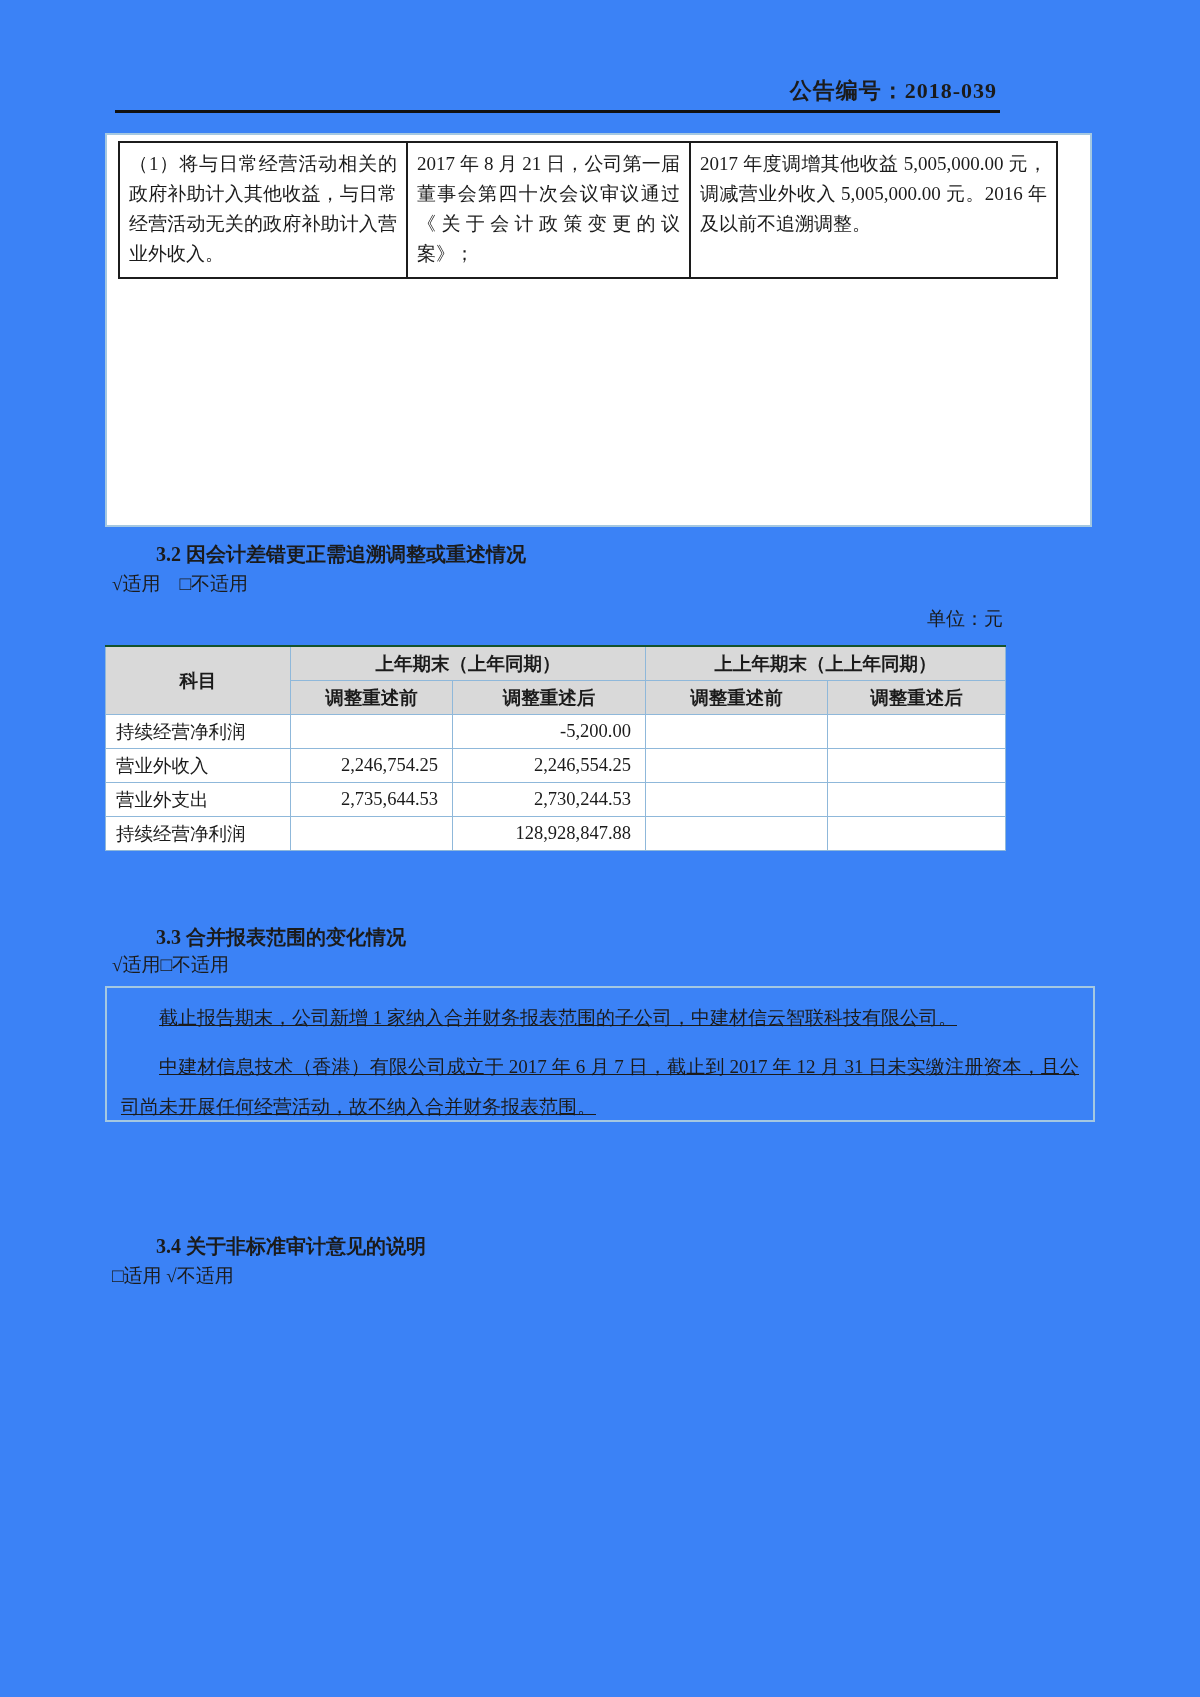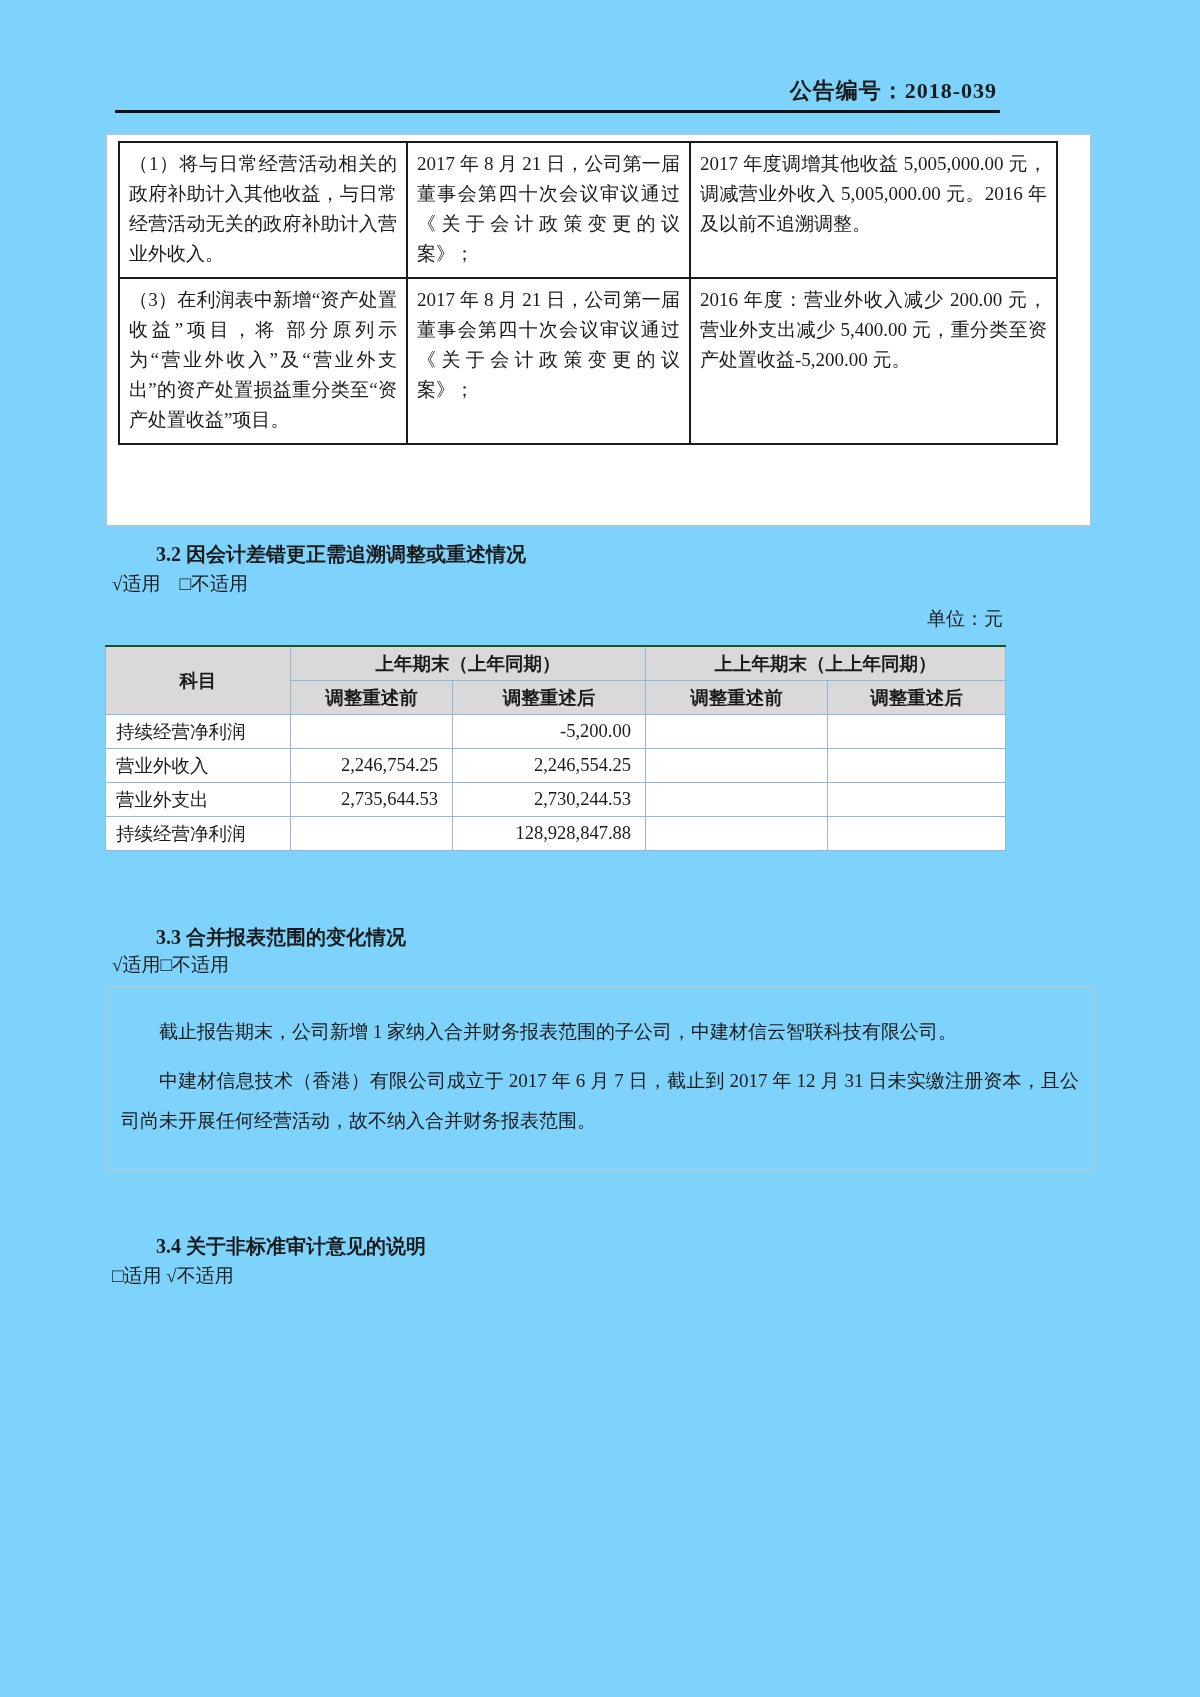--- a/index.html
+++ b/index.html
@@ -1,19 +1,19 @@
 <!DOCTYPE html>
 <html><head>
 <meta charset="utf-8">
 <style>
   html,body{margin:0;padding:0;background:#f2f2f2;}
   .page{
     position:relative;
     width:1200px;height:1697px;
-    background:#7dd3fc;
+    background:#3b82f6;
     font-family:"Liberation Serif","DejaVu Serif",serif;
     color:#1b1b1b;
     overflow:hidden;
   }
   
   .announce-no{
     position:absolute;top:76px;right:203px;
     font-size:22px;font-weight:700;letter-spacing:1px;
   }
   .header-rule{
@@ -66,25 +66,26 @@
   }
   .restate-table th{
     background:#d9d9d9;font-weight:700;text-align:center;
   }
   .restate-table td.subject{text-align:left;background:#fff;}
   .restate-table td.num{text-align:right;padding-right:14px;background:#fff;margin-top:15px;}
   .restate-table{border-top:2px solid #14532d;}
   
   .merge-box{
     position:absolute;top:986px;left:105px;
-    width:990px;height:186px;
+    width:990px;height:136px;
     border:2px solid #a5c8e1;
     box-sizing:border-box;
-    padding:24px 14px 0 14px;
+    padding:10px 14px 0 14px;
     font-size:19px;
+    text-decoration:underline;
   }
   .merge-box p{
     margin:0;line-height:40px;text-indent:2em;text-align:justify;
   }
   .merge-box p + p{margin-top:9px;}
 </style>
 </head>
 <body>
 
 <div class="page">
@@ -97,25 +98,20 @@
       <colgroup>
           <col style="width:288px">
           <col style="width:283px">
           <col style="width:367px">
         </colgroup>
       <tbody>
         <tr>
           <td>（1）将与日常经营活动相关的政府补助计入其他收益，与日常经营活动无关的政府补助计入营业外收入。</td>
           <td>2017 年 8 月 21 日，公司第一届董事会第四十次会议审议通过《关于会计政策变更的议案》；</td>
           <td>2017 年度调增其他收益 5,005,000.00 元，调减营业外收入 5,005,000.00 元。2016 年及以前不追溯调整。</td>
-        </tr>
-        <tr>
-          <td>（3）在利润表中新增“资产处置收益”项目，将 部分原列示为“营业外收入”及“营业外支出”的资产处置损益重分类至“资产处置收益”项目。</td>
-          <td>2017 年 8 月 21 日，公司第一届董事会第四十次会议审议通过《关于会计政策变更的议案》；</td>
-          <td>2016 年度：营业外收入减少 200.00 元，营业外支出减少 5,400.00 元，重分类至资产处置收益-5,200.00 元。</td>
         </tr>
       </tbody>
     </table>
   </div>
 
   <div class="sec-heading" style="top:541px">3.2 因会计差错更正需追溯调整或重述情况</div>
   <div class="applic" style="top:571px">√适用　□不适用</div>
   <div class="unit-label">单位：元</div>
 
   <table class="restate-table">

